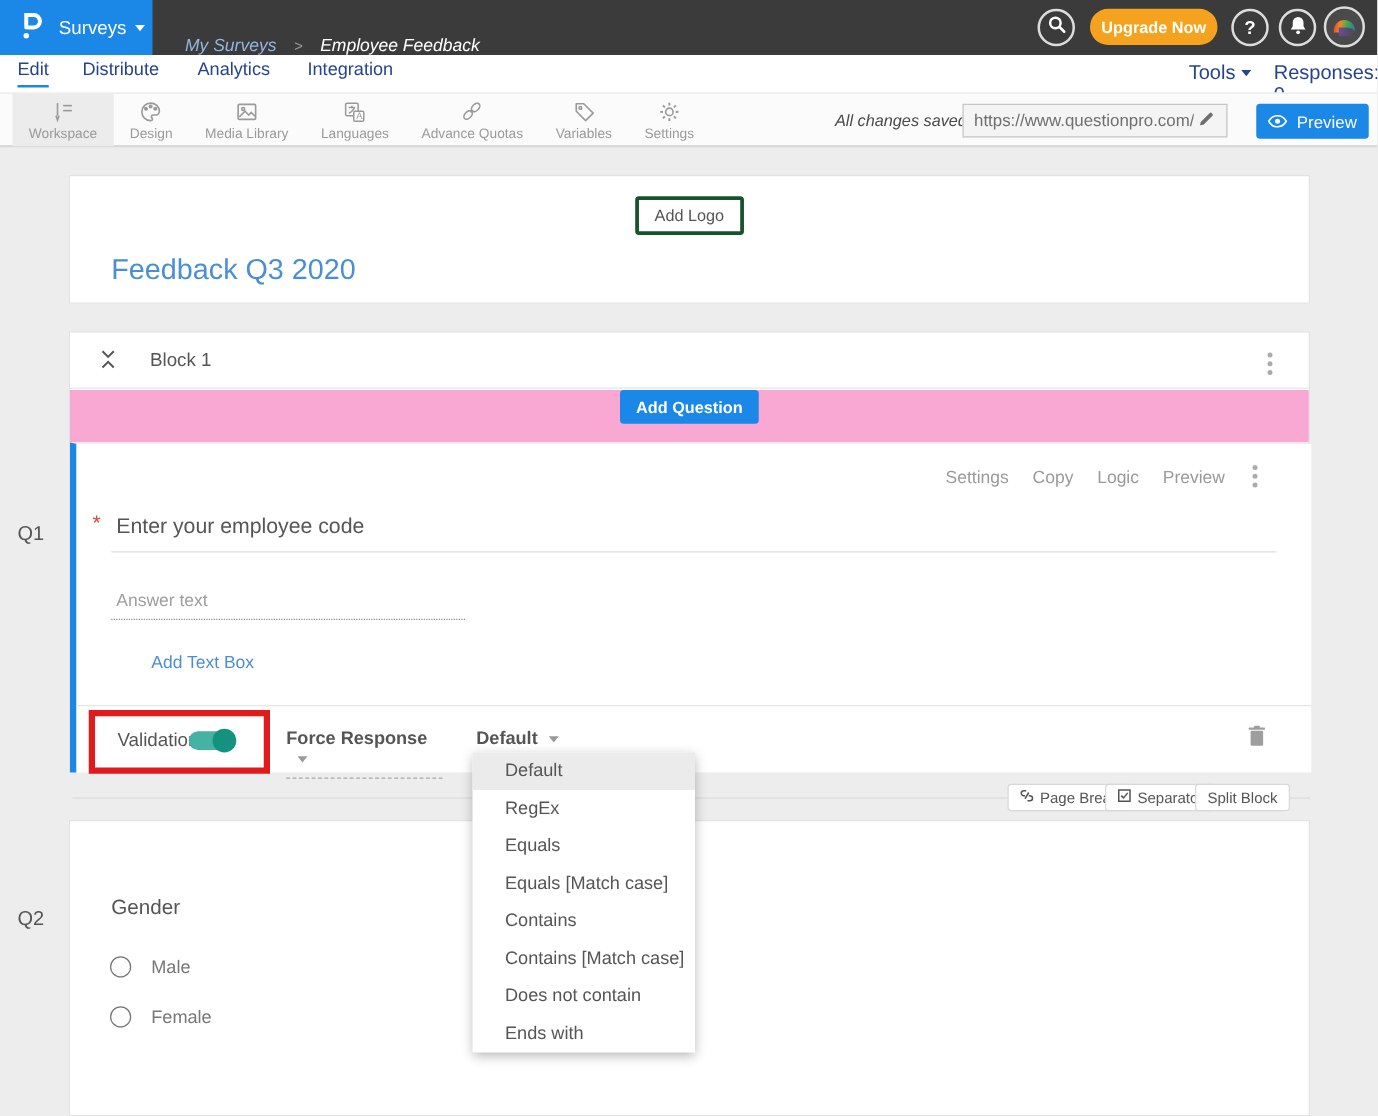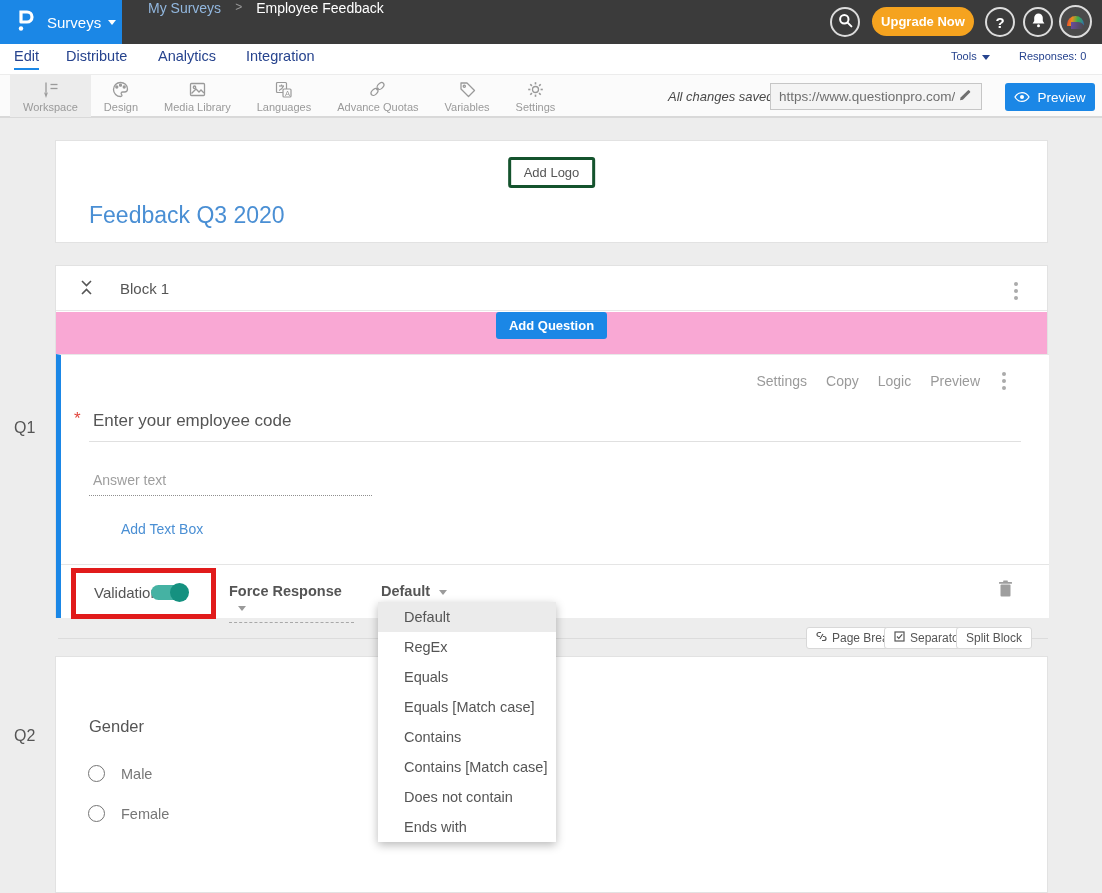--- a/index.html
+++ b/index.html
@@ -6,36 +6,36 @@
   html,body { background:#ededed; }
   body { font-family:"Liberation Sans", sans-serif; }
   #app { position:relative; width:1102px; height:893px; background:#ededed; overflow:hidden; }
 
   
   .top-header { position:absolute; left:0; top:0; width:1102px; height:44px; background:#3b3b3b; }
   .brand { position:absolute; left:0; top:0; width:122px; height:44px; background:#1b87e6; display:flex; align-items:center; cursor:pointer; }
   .brand .logo { margin-left:13px; }
   .brand .product { color:#fff; font-size:15px; margin-left:10px; }
   .caret { display:inline-block; width:0; height:0; border-left:4px solid transparent; border-right:4px solid transparent; border-top:5px solid #fff; margin-left:7px; vertical-align:middle; }
-  .breadcrumb { position:absolute; left:148px; top:0; height:44px; display:flex; align-items:flex-start; gap:14px; font-size:14px; }
+  .breadcrumb { position:absolute; left:148px; top:0; height:44px; display:flex; align-items:flex-end; gap:14px; font-size:14px;font-style:italic; }
   .breadcrumb .parent { color:#92b7de; cursor:pointer; }
   .breadcrumb .sep { color:#9a9a9a; font-size:12px; }
   .breadcrumb .current { color:#ffffff; }
   .hdr-circle { position:absolute; top:7px; width:30px; height:30px; border:2px solid #dcdcdc; border-radius:50%; display:flex; align-items:center; justify-content:center; cursor:pointer; color:#fff; }
   .upgrade-btn { position:absolute; left:872px; top:7px; width:102px; height:29px; background:#f5a31f; border:none; border-radius:15px; color:#fff; font-weight:bold; font-size:13px; cursor:pointer; font-family:inherit; }
   .help-glyph { font-weight:bold; font-size:15px; }
   .avatar { position:absolute; left:1059px; top:5px; width:33px; height:33px; border:2px solid #dcdcdc; border-radius:50%; background:#4a4a4a; overflow:hidden; cursor:pointer; }
   .avatar .rainbow { position:absolute; left:6px; top:9px; width:17px; height:10px; border-radius:17px 17px 0 0; background:linear-gradient(100deg,#e0392e 0%,#ef8c1f 30%,#3fae49 60%,#2d6fb7 100%); }
   .avatar .rainbow2 { position:absolute; left:10px; top:15px; width:14px; height:7px; border-radius:0 14px 0 0; background:linear-gradient(100deg,#6a4ca0 0%,#4a4a4a 90%); }
 
   
   .tab-row { position:absolute; left:0; top:44px; width:1102px; height:30px; background:#fff; }
   .tab { position:absolute; top:4px; font-size:14.5px; color:#26438e; cursor:pointer; padding-bottom:4px; }
   .tab.active { border-bottom:2px solid #1b87e6; }
-  .tab-right { position:absolute; top:6px; font-size:11px; color:#26438e; cursor:pointer; }
+  .tab-right { position:absolute; top:6px; font-size:16px; color:#26438e; cursor:pointer; }
   .caret-navy { display:inline-block; width:0; height:0; border-left:4px solid transparent; border-right:4px solid transparent; border-top:5px solid #26438e; margin-left:5px; vertical-align:middle; }
 
   
   .toolbar { position:absolute; left:0; top:74px; width:1102px; height:44px; background:#fbfbfb; border-top:1px solid #ececec; border-bottom:2px solid #d9d9d9; }
   .tb-items { position:absolute; left:10px; top:0; height:42px; display:flex; }
   .tb-item { height:42px; display:flex; flex-direction:column; align-items:center; justify-content:center; gap:2px; padding:0 13px; cursor:pointer; }
   .tb-item.active { background:#ececec; }
   .tb-item .tb-label { font-size:11px; color:#9a9a9a; white-space:nowrap; }
   .tb-item svg { display:block; }
   .saved-status { position:absolute; left:668px; top:14px; font-size:13px; font-style:italic; color:#4a4a4a; }

